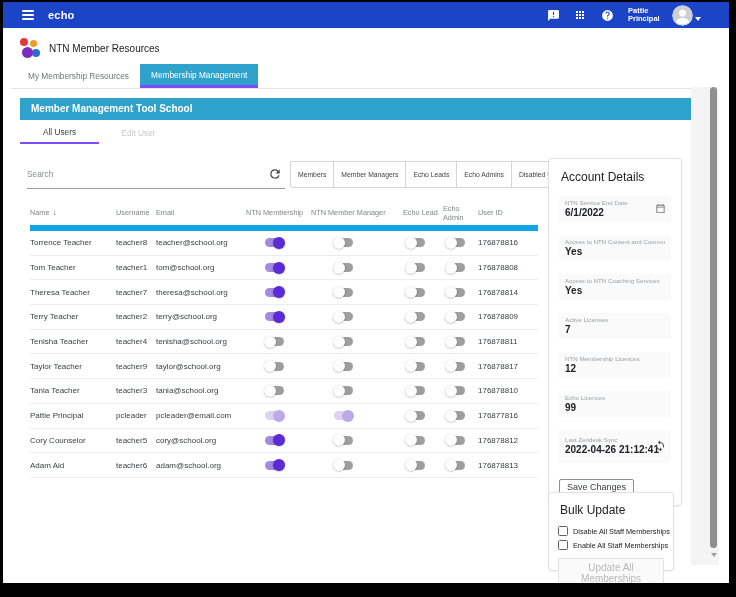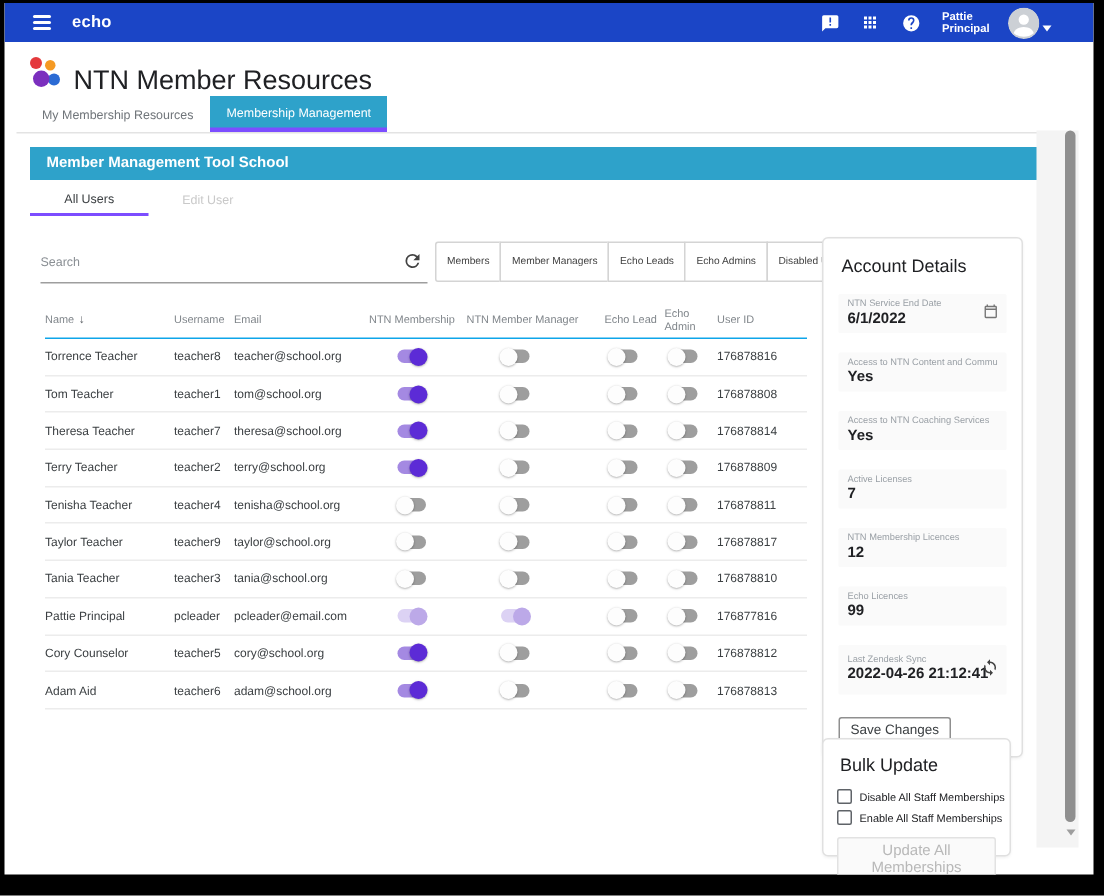--- a/index.html
+++ b/index.html
@@ -20,21 +20,21 @@
   .caret{width:0;height:0;border-left:3.5px solid transparent;border-right:3.5px solid transparent;
          border-top:4px solid #fff;margin-right:28px;margin-top:8px;cursor:pointer;}
 
   
   .logo{position:absolute;left:15px;top:36px;width:24px;height:24px;}
   .logo b{position:absolute;border-radius:50%;}
   .logo .d1{left:2px;top:0;width:8px;height:8px;background:#E4393C;}
   .logo .d2{left:12px;top:2px;width:7px;height:7px;background:#F59A23;}
   .logo .d3{left:14px;top:11px;width:8px;height:8px;background:#2B6BD4;}
   .logo .d4{left:4px;top:9px;width:11px;height:11px;background:#7B2FBE;}
-  .pagetitle{position:absolute;left:46px;top:41px;font-size:18px;font-weight:500;color:#202124;}
+  .pagetitle{position:absolute;left:46px;top:41px;font-size:10px;font-weight:500;color:#202124;}
 
   
   .tabs{position:absolute;left:14px;top:62px;display:flex;height:24px;}
   .tab{padding:0 11px;display:flex;align-items:center;font-size:8.3px;color:#70757a;cursor:pointer;}
   .tab[data-state="active"]{background:#2EA2CA;color:#fff;font-weight:500;border-bottom:3px solid #7C4DFF;}
   .tabline{position:absolute;left:8px;top:86px;width:706px;height:1px;background:#e3e3e3;}
 
   
   .banner{position:absolute;left:17px;top:96px;width:683px;height:22px;background:#2EA2CA;
           color:#fff;font-size:10px;font-weight:bold;line-height:22px;padding-left:11px;box-sizing:border-box;}
@@ -56,21 +56,21 @@
   .filters{position:absolute;left:287px;top:159px;display:flex;height:27px;}
   .fbtn{border:1px solid #d4d4d4;margin-left:-1px;background:#fff;display:flex;align-items:center;
         padding:0 7px;font-size:6.8px;color:#424242;font-weight:500;cursor:pointer;white-space:nowrap;}
   .fbtn:first-child{border-radius:2px 0 0 2px;margin-left:0;}
   .fbtn:last-child{border-radius:0 2px 2px 0;}
 
   
   .table{position:absolute;left:27px;top:198px;width:508px;}
   .trow{display:grid;grid-template-columns:86px 40px 90px 65px 92px 40px 35px 60px;
         align-items:center;height:23.7px;border-bottom:1px solid #ececec;font-size:8px;color:#3c4043;}
-  .thead{height:25px;font-size:7.3px;color:#80868b;border-bottom:1px solid #0ea5e9;}
+  .thead{height:25px;font-size:7.3px;color:#80868b;border-bottom:6px solid #0ea5e9;}
   .thead .hc{display:flex;align-items:center;}
   .sorticon{font-size:8px;margin-left:3px;color:#5f6368;}
   .cell{overflow:hidden;white-space:nowrap;}
   .tgwrap{display:flex;}
   .tg-m{padding-left:18px;} .tg-mm{padding-left:22px;} .tg-l{padding-left:2px;} .tg-a{padding-left:2px;}
   .toggle{position:relative;width:21px;height:12px;cursor:pointer;flex:none;}
   .toggle .track{position:absolute;left:1px;top:1.5px;width:19px;height:9px;border-radius:5px;}
   .toggle .thumb{position:absolute;top:0;width:12px;height:12px;border-radius:50%;
                  box-shadow:0 0.5px 1.5px rgba(0,0,0,.35);}
   .toggle[data-state="off"] .track{background:#9e9e9e;}

